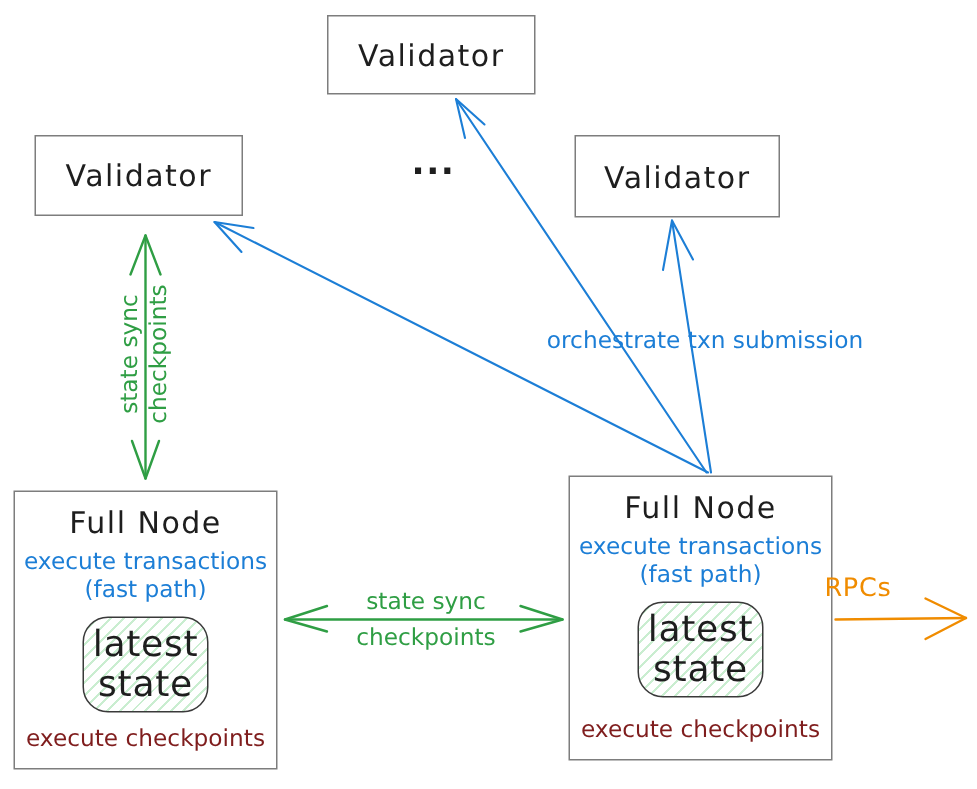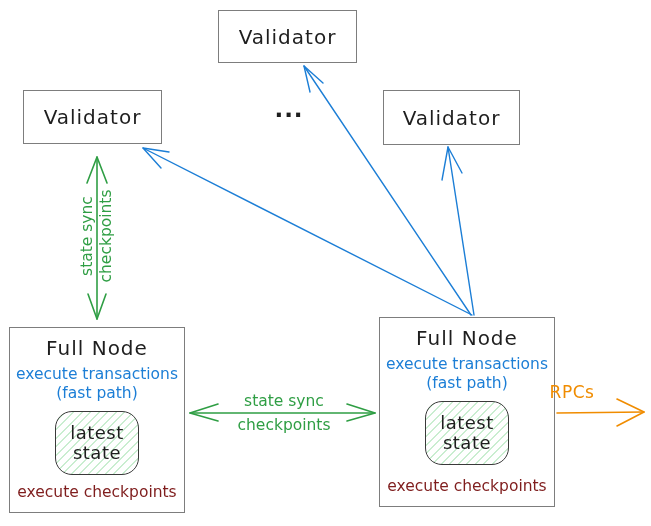--- a/index.html
+++ b/index.html
@@ -15,21 +15,21 @@
   .validator { font-size:20px; letter-spacing:1px; }
   .fullnode {
     flex-direction:column; justify-content:space-between; text-align:center;
   }
   .fn-title { font-size:20px; letter-spacing:1px; margin-top:8px; }
   .fn-exec { color:#1c7ed6; font-size:15.5px; line-height:1.2; margin-top:5px; }
   .state-box {
     width:82px; height:62px; margin-top:9px;
     border:1.5px solid #3a3a3a; border-radius:17px;
     display:flex; flex-direction:column; align-items:center; justify-content:center;
-    font-size:18px; line-height:1.15; letter-spacing:0.5px;
+    font-size:24px; line-height:1.15; letter-spacing:0.5px;
     background:repeating-linear-gradient(135deg, rgba(64,192,87,0.28) 0 1.4px, rgba(255,255,255,0) 1.4px 6px);
   }
   .fn-footer { color:#7f1d1d; font-size:15.5px; margin-top:auto; margin-bottom:11px; }
   .ellipsis { position:absolute; left:272px; top:96px; width:34px; text-align:center;
     font-size:23px; font-weight:bold; letter-spacing:1px; }
   .edge-label { position:absolute; white-space:nowrap; text-align:center; }
   .lbl-green { color:#2f9e44; }
   .lbl-blue { color:#1c7ed6; }
   .lbl-orange { color:#f08c00; }
   .vlabel {
@@ -121,19 +121,20 @@
       <div>state</div>
     </div>
     <div class="fn-footer">execute checkpoints</div>
   </div>
 
   <div class="edge-label lbl-green vlabel">
     <div>state sync</div>
     <div>checkpoints</div>
   </div>
 
+  <div class="edge-label lbl-blue orch-label">orchestrate txn submission</div>
 
   <div class="edge-label lbl-green hlabel-top">state sync</div>
   <div class="edge-label lbl-green hlabel-bottom">checkpoints</div>
 
   <div class="edge-label lbl-orange rpc-label">RPCs</div>
 
 </div>
 
 </body></html>

